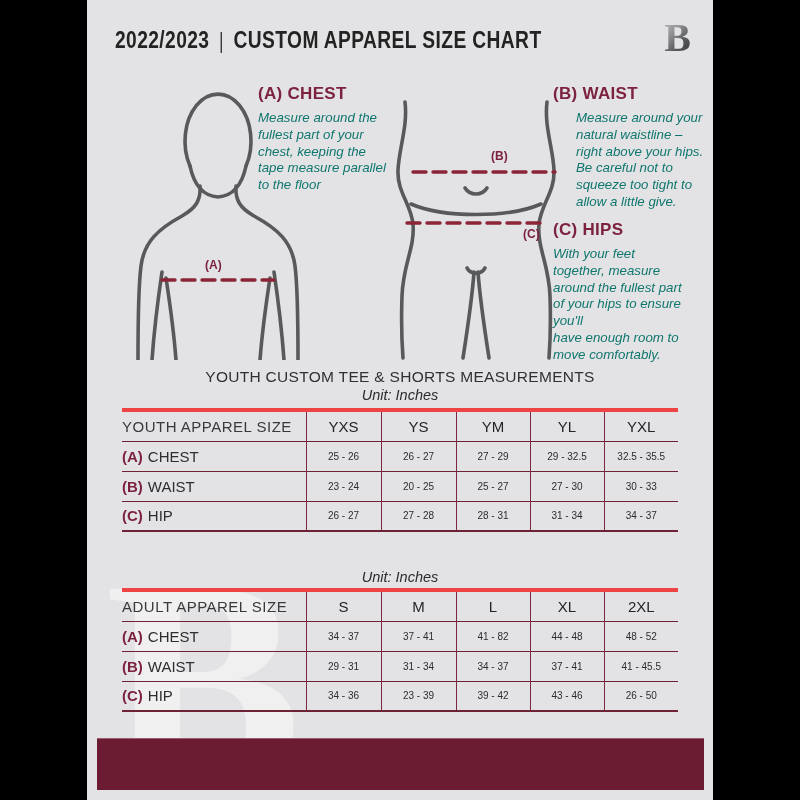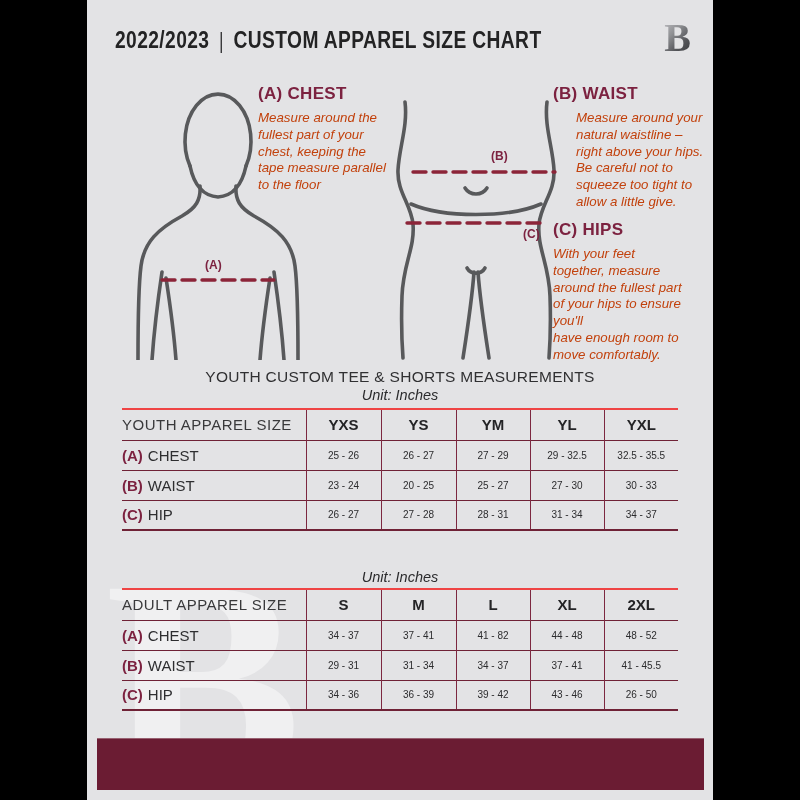--- a/index.html
+++ b/index.html
@@ -23,42 +23,42 @@
   .logo-b{font-family:"Liberation Serif",serif;font-weight:bold;font-style:normal;
           font-size:40px;line-height:1;
           background:linear-gradient(135deg,#c2c2c6 0%,#909194 35%,#55565a 65%,#303134 100%);
           -webkit-background-clip:text;background-clip:text;color:transparent;}
   .brand-name{font-size:16.5px;font-weight:bold;letter-spacing:5.5px;color:#232324;padding-top:6px;}
 
   
   .guide-heading{position:absolute;z-index:1;font-size:17px;font-weight:bold;
                  letter-spacing:.3px;color:#7c2240;}
   .guide-body{position:absolute;z-index:1;font-size:13.3px;font-style:italic;
-              line-height:16.8px;color:#c2410c;white-space:pre;}
+              line-height:16.8px;color:#0f766e;white-space:pre;}
   .marker{position:absolute;z-index:2;font-size:12px;font-weight:bold;color:#7c2240;}
   .figure{position:absolute;z-index:1;}
   .figure path, .figure line{fill:none;stroke:#58595b;stroke-width:3.6;
                              stroke-linecap:round;stroke-linejoin:round;}
   .figure .dash{stroke:#8c2438;stroke-width:3.4;stroke-dasharray:13 7;}
 
   
   .tbl-title{position:absolute;left:0;width:100%;text-align:center;z-index:1;
              font-size:15.5px;font-weight:normal;letter-spacing:.3px;color:#303032;}
   .tbl-unit{position:absolute;left:0;width:100%;text-align:center;z-index:1;
             font-size:14.5px;font-style:italic;color:#2b2b2d;}
   table.meas{position:absolute;left:35px;width:556px;z-index:1;border-collapse:collapse;
-             table-layout:fixed;border-top:2px solid #ef4444;border-bottom:2px solid #6f2236;}
+             table-layout:fixed;border-top:4px solid #ef4444;border-bottom:2px solid #6f2236;}
   table.meas th,table.meas td{padding:0;}
   table.meas thead th{height:31px;}
   table.meas tbody td{height:30px;border-top:1.5px solid #6f2236;}
   table.meas th:not(:first-child),table.meas td:not(:first-child){
              border-left:1.5px solid #7d2840;text-align:center;}
   .hdr-label{font-size:15px;font-weight:400;letter-spacing:.5px;color:#39393b;
              text-align:left;padding-left:12px;}
-  .hdr-size{font-size:15px;font-weight:bold;color:#242426;}
+  .hdr-size{font-size:15px;font-weight:normal;color:#242426;}
   .row-label{text-align:left;padding-left:13px;font-size:15px;color:#2e2e30;}
   .row-label .pfx{font-weight:bold;color:#7c2240;margin-right:5px;}
   .cell-val{font-size:10px;color:#2c2c2e;}
 
   
   .footer-bar{position:absolute;left:10px;top:738px;width:607px;height:52px;
               background:#6b1c33;border-top:1px solid rgba(255,255,255,0.3);z-index:3;}
 </style>
 </head>
 <body>
@@ -211,21 +211,21 @@
           <td class="row-label"><span class="pfx">(B)</span><span>WAIST</span></td>
           <td class="cell-val">29 - 31</td>
           <td class="cell-val">31 - 34</td>
           <td class="cell-val">34 - 37</td>
           <td class="cell-val">37 - 41</td>
           <td class="cell-val">41 - 45.5</td>
         </tr>
         <tr>
           <td class="row-label"><span class="pfx">(C)</span><span>HIP</span></td>
           <td class="cell-val">34 - 36</td>
-          <td class="cell-val">36 - 39</td>
+          <td class="cell-val">23 - 39</td>
           <td class="cell-val">39 - 42</td>
           <td class="cell-val">43 - 46</td>
           <td class="cell-val">26 - 50</td>
         </tr>
       </tbody>
     </table>
 
     <div class="footer-bar"></div>
   </div>
 </div>

